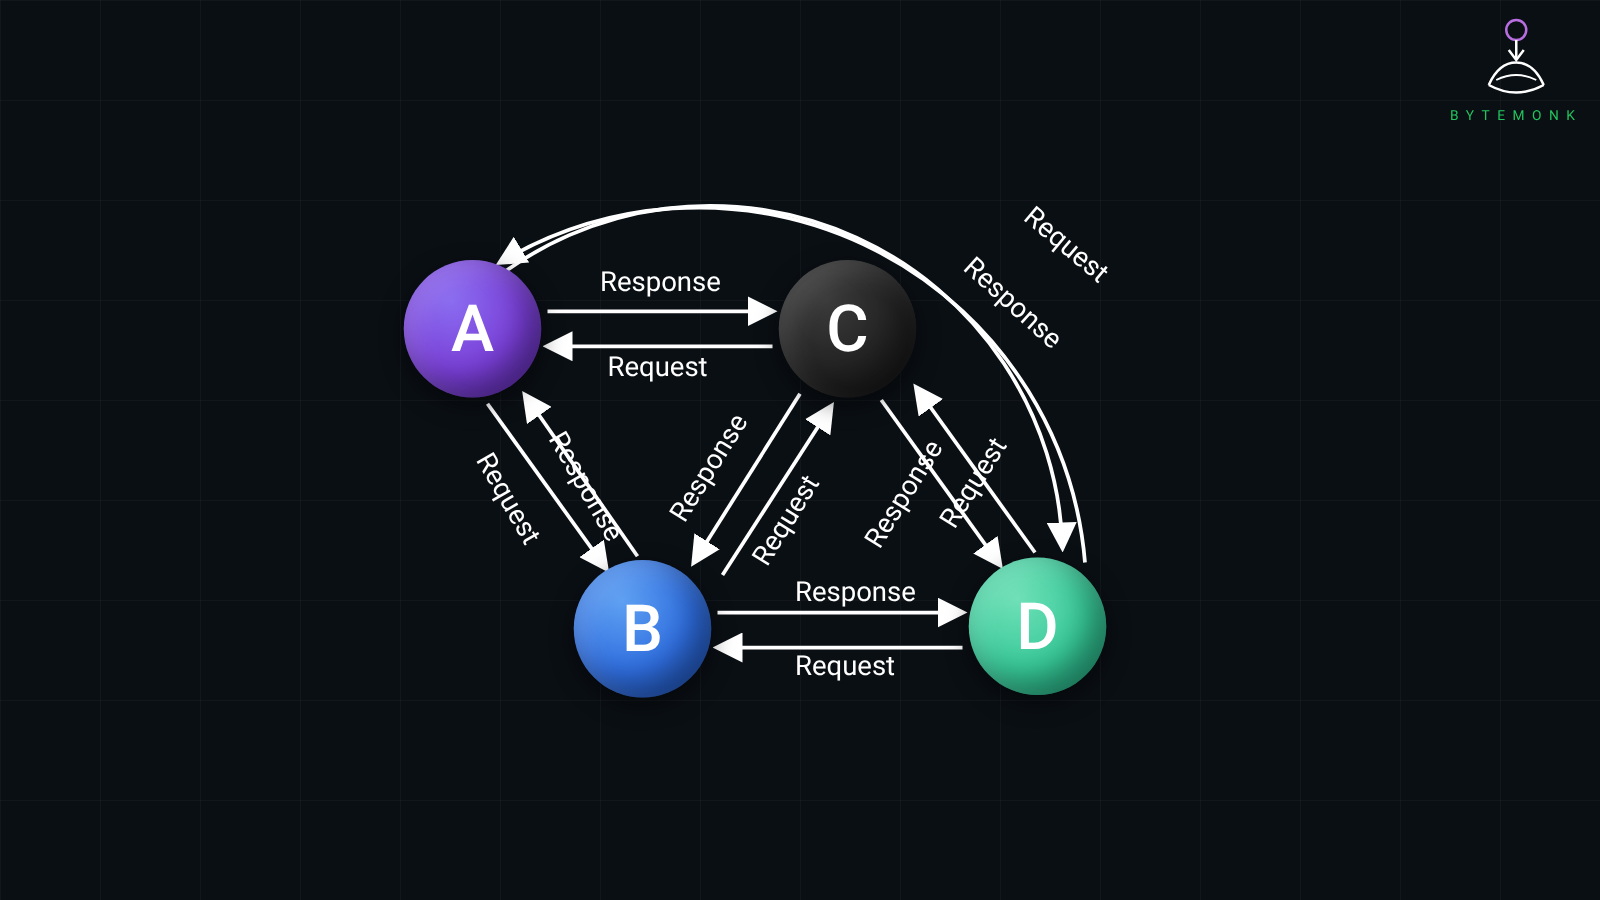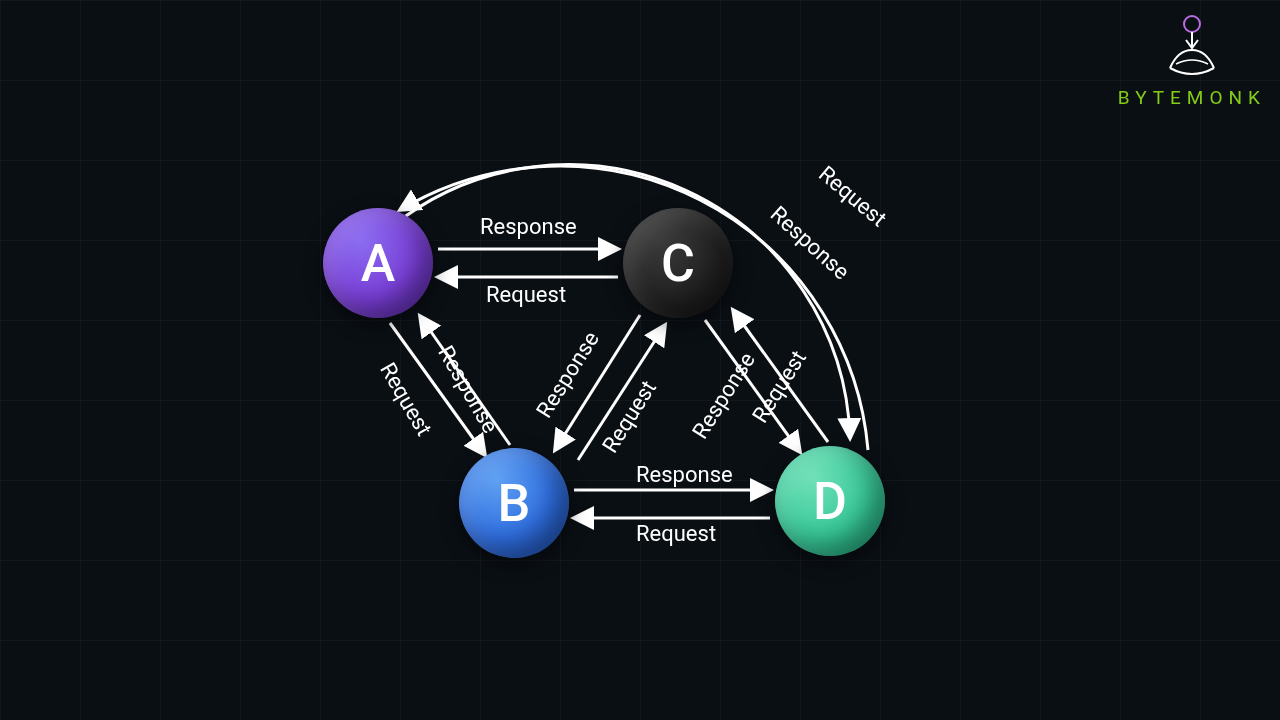--- a/index.html
+++ b/index.html
@@ -22,24 +22,24 @@
   }
   .logo {
     position: absolute;
     top: 10px;
     right: 14px;
     text-align: center;
     color: #fff;
   }
   .logo svg { display: block; margin: 0 auto 6px; }
   .logo-text {
-    font-size: 19px;
+    font-size: 11px;
     letter-spacing: 6px;
     font-weight: 400;
-    color: #84cc16;
+    color: #22c55e;
   }
   .diagram {
     position: absolute;
     inset: 0;
   }
   .node {
     position: absolute;
     width: 110px;
     height: 110px;
     border-radius: 50%;

